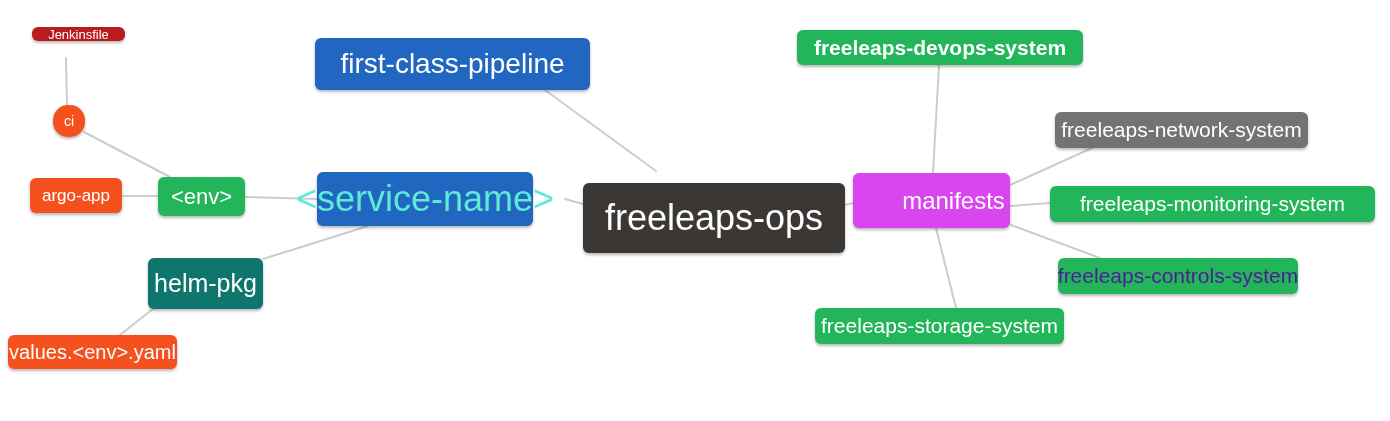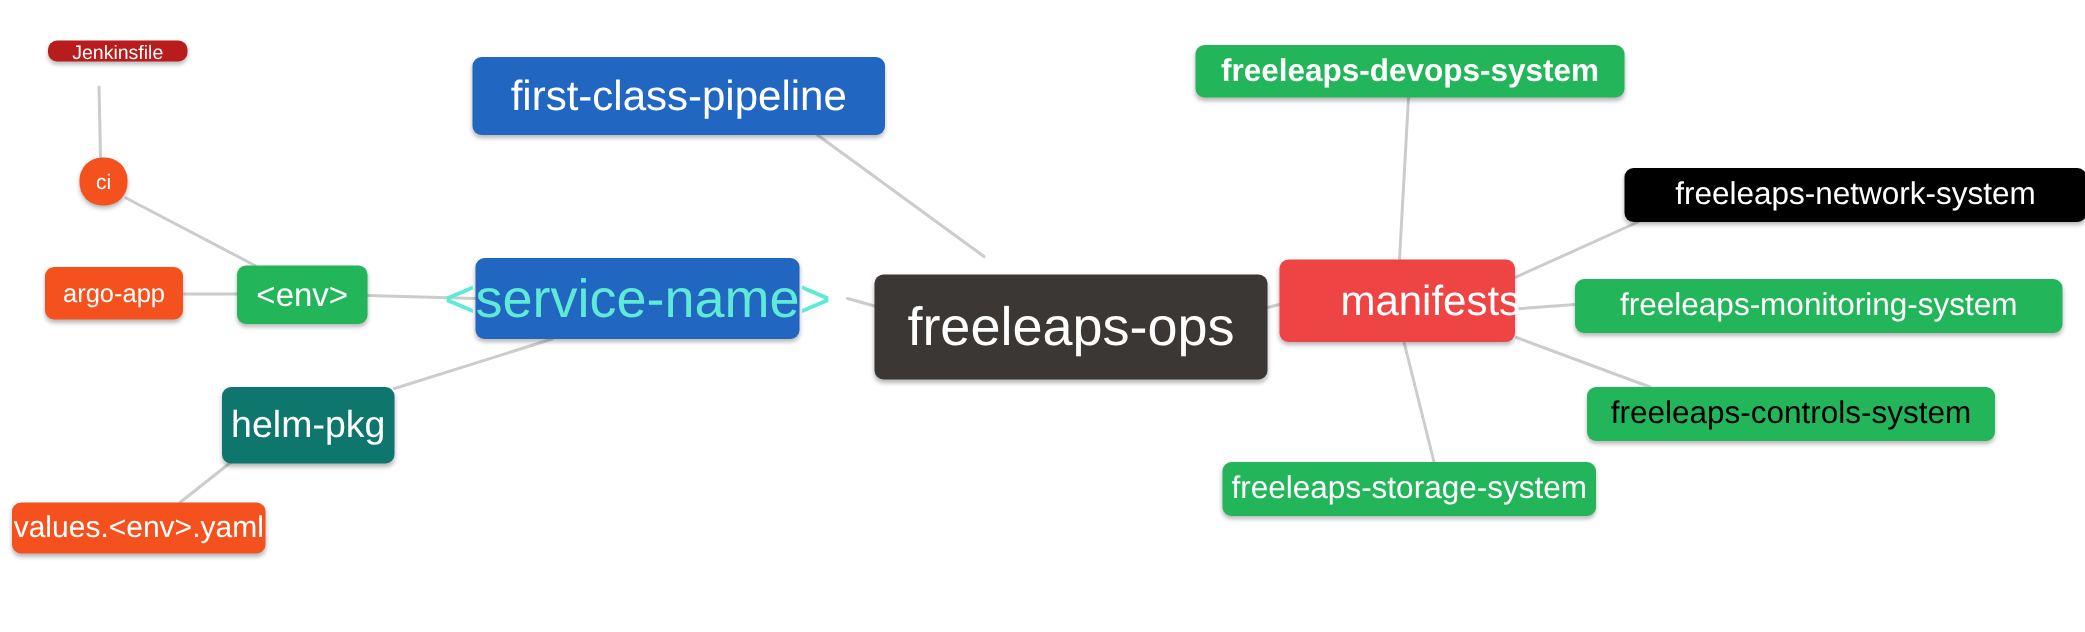--- a/index.html
+++ b/index.html
@@ -59,19 +59,19 @@
 
 <div class="node" style="left: 32px; top: 27px; width: 93px; height: 14px; font-size: 13px; background: #b91c1c; color: rgb(255, 255, 255);">Jenkinsfile</div>
     <div class="node" style="left: 53px; top: 105px; width: 32px; height: 32px; font-size: 14px; background: rgb(244, 81, 30); color: rgb(255, 255, 255); border-radius: 15px;">ci</div>
     <div class="node" style="left: 30px; top: 178px; width: 92px; height: 35px; font-size: 17px; background: rgb(244, 81, 30); color: rgb(255, 255, 255);">argo-app</div>
     <div class="node" style="left: 158px; top: 177px; width: 87px; height: 39px; font-size: 22px; background: rgb(35, 181, 89); color: rgb(255, 255, 255);">&lt;env&gt;</div>
     <div class="node" style="left: 148px; top: 258px; width: 115px; height: 51px; font-size: 25px; background: #0f766e; color: rgb(255, 255, 255);">helm-pkg</div>
     <div class="node" style="left: 8px; top: 335px; width: 169px; height: 34px; font-size: 20px; background: rgb(244, 81, 30); color: rgb(255, 255, 255);">values.&lt;env&gt;.yaml</div>
     <div class="node" style="left: 315px; top: 38px; width: 275px; height: 52px; font-size: 28px; background: rgb(33, 102, 192); color: rgb(255, 255, 255);">first-class-pipeline</div>
     <div class="node" style="left: 317px; top: 172px; width: 216px; height: 54px; font-size: 36px; background: rgb(33, 102, 192); color: #5eead4;">&lt;service-name&gt;</div>
     <div class="node" style="left: 583px; top: 170px; width: 262px; height: 70px; font-size: 36px; background: rgb(59, 55, 52); color: rgb(255, 255, 255); margin-top: 13px;">freeleaps-ops</div>
-    <div class="node" style="left: 853px; top: 173px; width: 157px; height: 55px; font-size: 28px; background: #ef4444; color: rgb(255, 255, 255); padding-left: 44px;">manifests</div>
+    <div class="node" style="left: 853px; top: 173px; width: 157px; height: 55px; font-size: 24px; background: #d946ef; color: rgb(255, 255, 255); padding-left: 44px;">manifests</div>
     <div class="node" style="left: 797px; top: 30px; width: 286px; height: 35px; font-size: 21px; background: rgb(35, 181, 89); color: rgb(255, 255, 255); font-weight: bold;">freeleaps-devops-system</div>
-    <div class="node" style="left: 1055px; top: 112px; width: 308px; height: 36px; font-size: 21px; background: #000000; color: rgb(255, 255, 255); margin-left: 28px;">freeleaps-network-system</div>
+    <div class="node" style="left: 1055px; top: 112px; width: 253px; height: 36px; font-size: 21px; background: #737373; color: rgb(255, 255, 255);">freeleaps-network-system</div>
     <div class="node" style="left: 1050px; top: 186px; width: 325px; height: 36px; font-size: 21px; background: rgb(35, 181, 89); color: rgb(255, 255, 255);">freeleaps-monitoring-system</div>
-    <div class="node" style="left: 1058px; top: 258px; width: 272px; height: 36px; font-size: 21px; background: rgb(35, 181, 89); color: #000000;">freeleaps-controls-system</div>
+    <div class="node" style="left: 1058px; top: 258px; width: 240px; height: 36px; font-size: 21px; background: rgb(35, 181, 89); color: #4c1d95;">freeleaps-controls-system</div>
     <div class="node" style="left: 815px; top: 308px; width: 249px; height: 36px; font-size: 21px; background: rgb(35, 181, 89); color: rgb(255, 255, 255);">freeleaps-storage-system</div>
   </div>
 
 </body></html>

